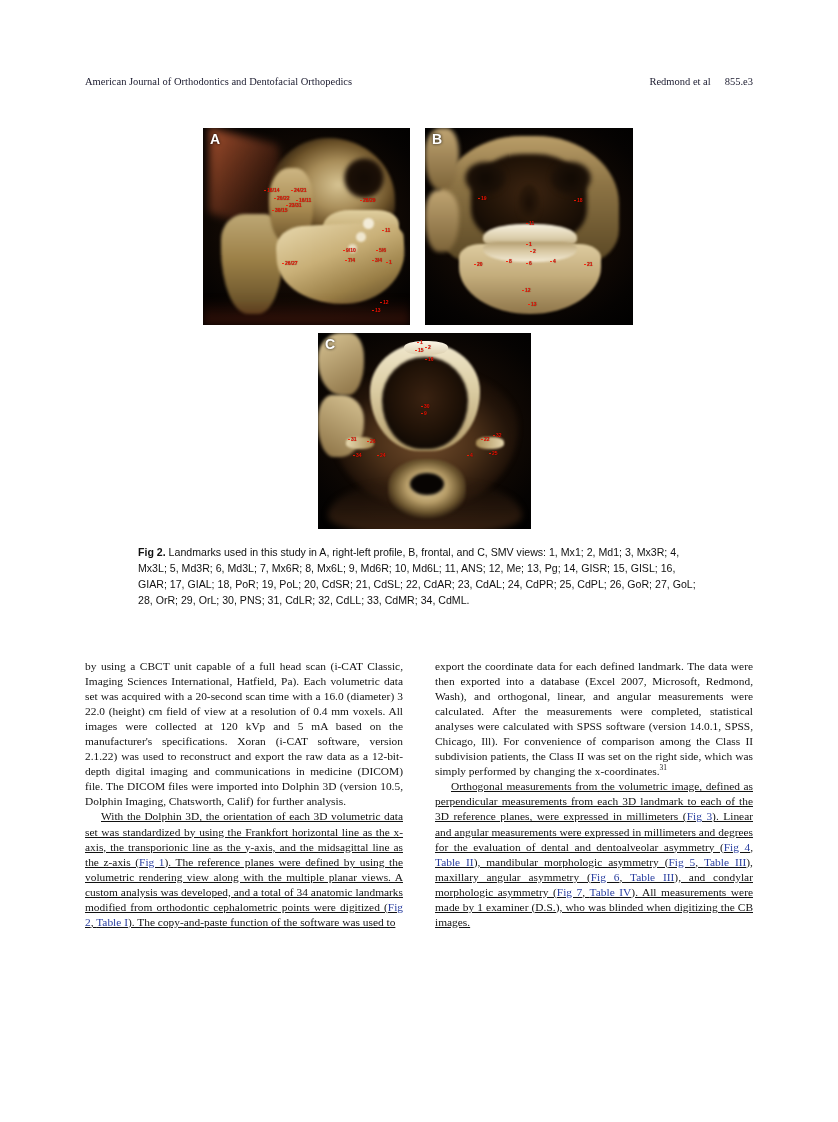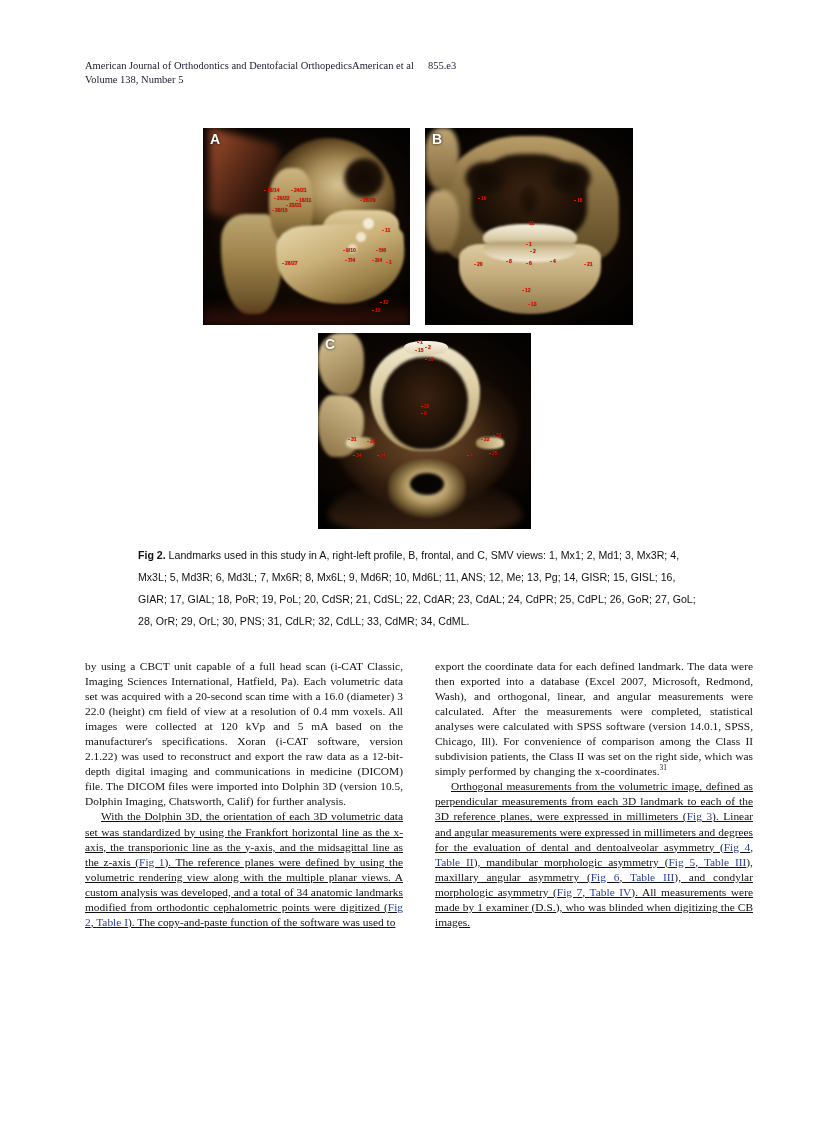--- a/index.html
+++ b/index.html
@@ -22,21 +22,23 @@
     left: 85px;
     top: 59px;
     width: 668px;
     font-family: "Liberation Serif", serif;
     font-size: 10.5px;
     line-height: 14px;
     color: #1a1a2e;
   }
   .rh-row {
     display: flex;
+    justify-content: space-between;
     align-items: baseline;
+    margin-top: 16px;
   }
   .rh-left { white-space: nowrap; }
   .rh-right { white-space: nowrap; display: flex; gap: 14px; }
 
   
   .figure-block {
     position: absolute;
     left: 0;
     top: 128px;
     width: 838px;
@@ -238,21 +240,21 @@
   }
 
   
   .caption {
     position: absolute;
     left: 138px;
     top: 544px;
     width: 566px;
     font-family: "Liberation Sans", sans-serif;
     font-size: 10.6px;
-    line-height: 22px;
+    line-height: 16px;
     color: #111111;
     text-align: left;
   }
   .caption b { font-weight: bold; }
 
   
   .body-cols {
     position: absolute;
     left: 85px;
     top: 659px;
@@ -274,26 +276,23 @@
   .xref { color: #2a3fa0; }
   sup { font-size: 7.4px; vertical-align: super; line-height: 0; }
 </style>
 </head>
 <body>
 
 <div class="running-head">
   <div class="rh-row">
     <span class="rh-left">American Journal of Orthodontics and Dentofacial Orthopedics</span>
     <span class="rh-right">
-      <span>American et al</span>
+      <span>Redmond et al</span>
       <span>855.e3</span>
     </span>
-  </div>
-  <div class="rh-row">
-    <span class="rh-left">Volume 138, Number 5</span>
   </div>
 </div>
 
 <div class="figure-block">
   <div class="fig-row-top">
 
     <div class="panel panel-a">
       <div class="vol vol-bg"></div>
       <div class="a-glow"></div>
       <div class="a-spine"></div>

